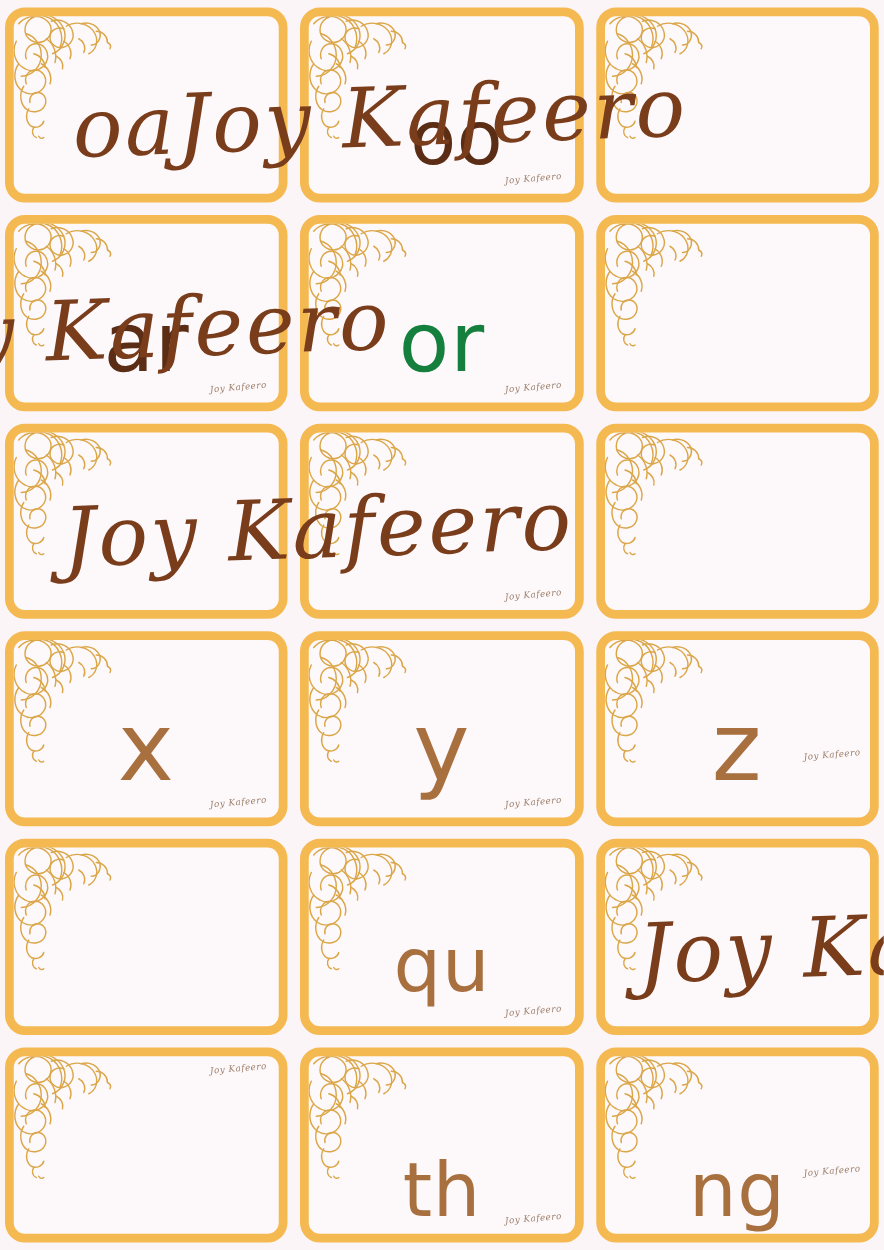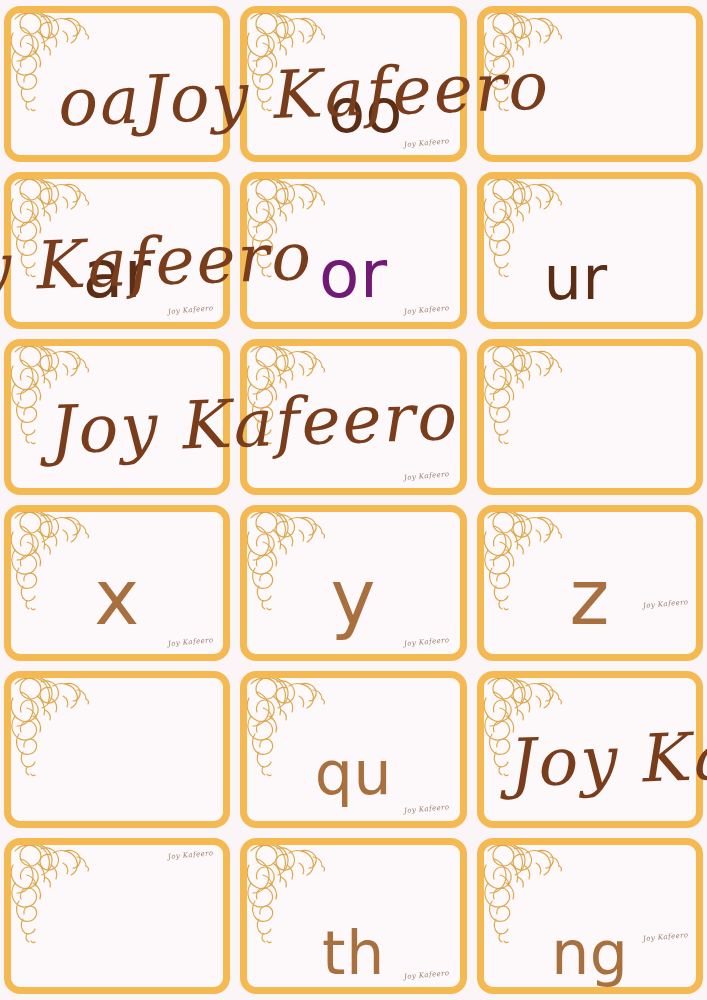--- a/index.html
+++ b/index.html
@@ -240,21 +240,21 @@
  <path d="M14 20c7 2 12 9 12 17 0 9-7 17-16 17"></path>
  <path d="M30 24c6 4 9 12 7 19"></path>
  <path d="M44 26c5 3 7 9 5 14"></path>
  <path d="M56 24c4 2 6 7 4 11"></path>
  <path d="M26 44c6 3 9 10 7 16"></path>
  <path d="M38 38c4 2 6 6 5 10"></path>
  <path d="M20 36c5 1 9 6 9 11"></path>
 </g>
 </svg>
       </div>
-      <div class="glyph" style="color: #701a75; margin-top: 32px;">or</div>
+      <div class="glyph" style="color: #15803d; margin-top: 32px;">or</div>
       <div class="sig br">Joy Kafeero</div>
     </div>
     <div class="card r2 big shiftL">
       <div class="orn">
         <svg viewBox="0 0 92 108" xmlns="http://www.w3.org/2000/svg">
 <g fill="none" stroke="#d9a23f" stroke-width="1.15" stroke-linecap="round">
  <path d="M8 12c6-7 17-8 23-2 5 5 3 13-3 16-7 3-15-2-15-9 0-8 8-13 16-11 11 3 16 15 12 25"></path>
  <path d="M20 6c9-4 20 1 24 10 3 8-1 17-9 20"></path>
  <path d="M34 10c7-3 15 1 17 8 2 6-2 12-8 13-5 1-10-3-10-8 0-6 6-9 11-7"></path>
  <path d="M46 14c8-5 19-2 23 6 3 6 1 13-5 16"></path>
@@ -270,21 +270,20 @@
  <path d="M14 20c7 2 12 9 12 17 0 9-7 17-16 17"></path>
  <path d="M30 24c6 4 9 12 7 19"></path>
  <path d="M44 26c5 3 7 9 5 14"></path>
  <path d="M56 24c4 2 6 7 4 11"></path>
  <path d="M26 44c6 3 9 10 7 16"></path>
  <path d="M38 38c4 2 6 6 5 10"></path>
  <path d="M20 36c5 1 9 6 9 11"></path>
 </g>
 </svg>
       </div>
-      <div class="glyph" style="color: rgb(90, 45, 20);">ur</div>
     </div>
     <div class="card r3 hidden-glyph">
       <div class="orn">
         <svg viewBox="0 0 92 108" xmlns="http://www.w3.org/2000/svg">
 <g fill="none" stroke="#d9a23f" stroke-width="1.15" stroke-linecap="round">
  <path d="M8 12c6-7 17-8 23-2 5 5 3 13-3 16-7 3-15-2-15-9 0-8 8-13 16-11 11 3 16 15 12 25"></path>
  <path d="M20 6c9-4 20 1 24 10 3 8-1 17-9 20"></path>
  <path d="M34 10c7-3 15 1 17 8 2 6-2 12-8 13-5 1-10-3-10-8 0-6 6-9 11-7"></path>
  <path d="M46 14c8-5 19-2 23 6 3 6 1 13-5 16"></path>
  <path d="M58 12c6-2 13 1 15 7 1 5-2 10-7 10"></path>

